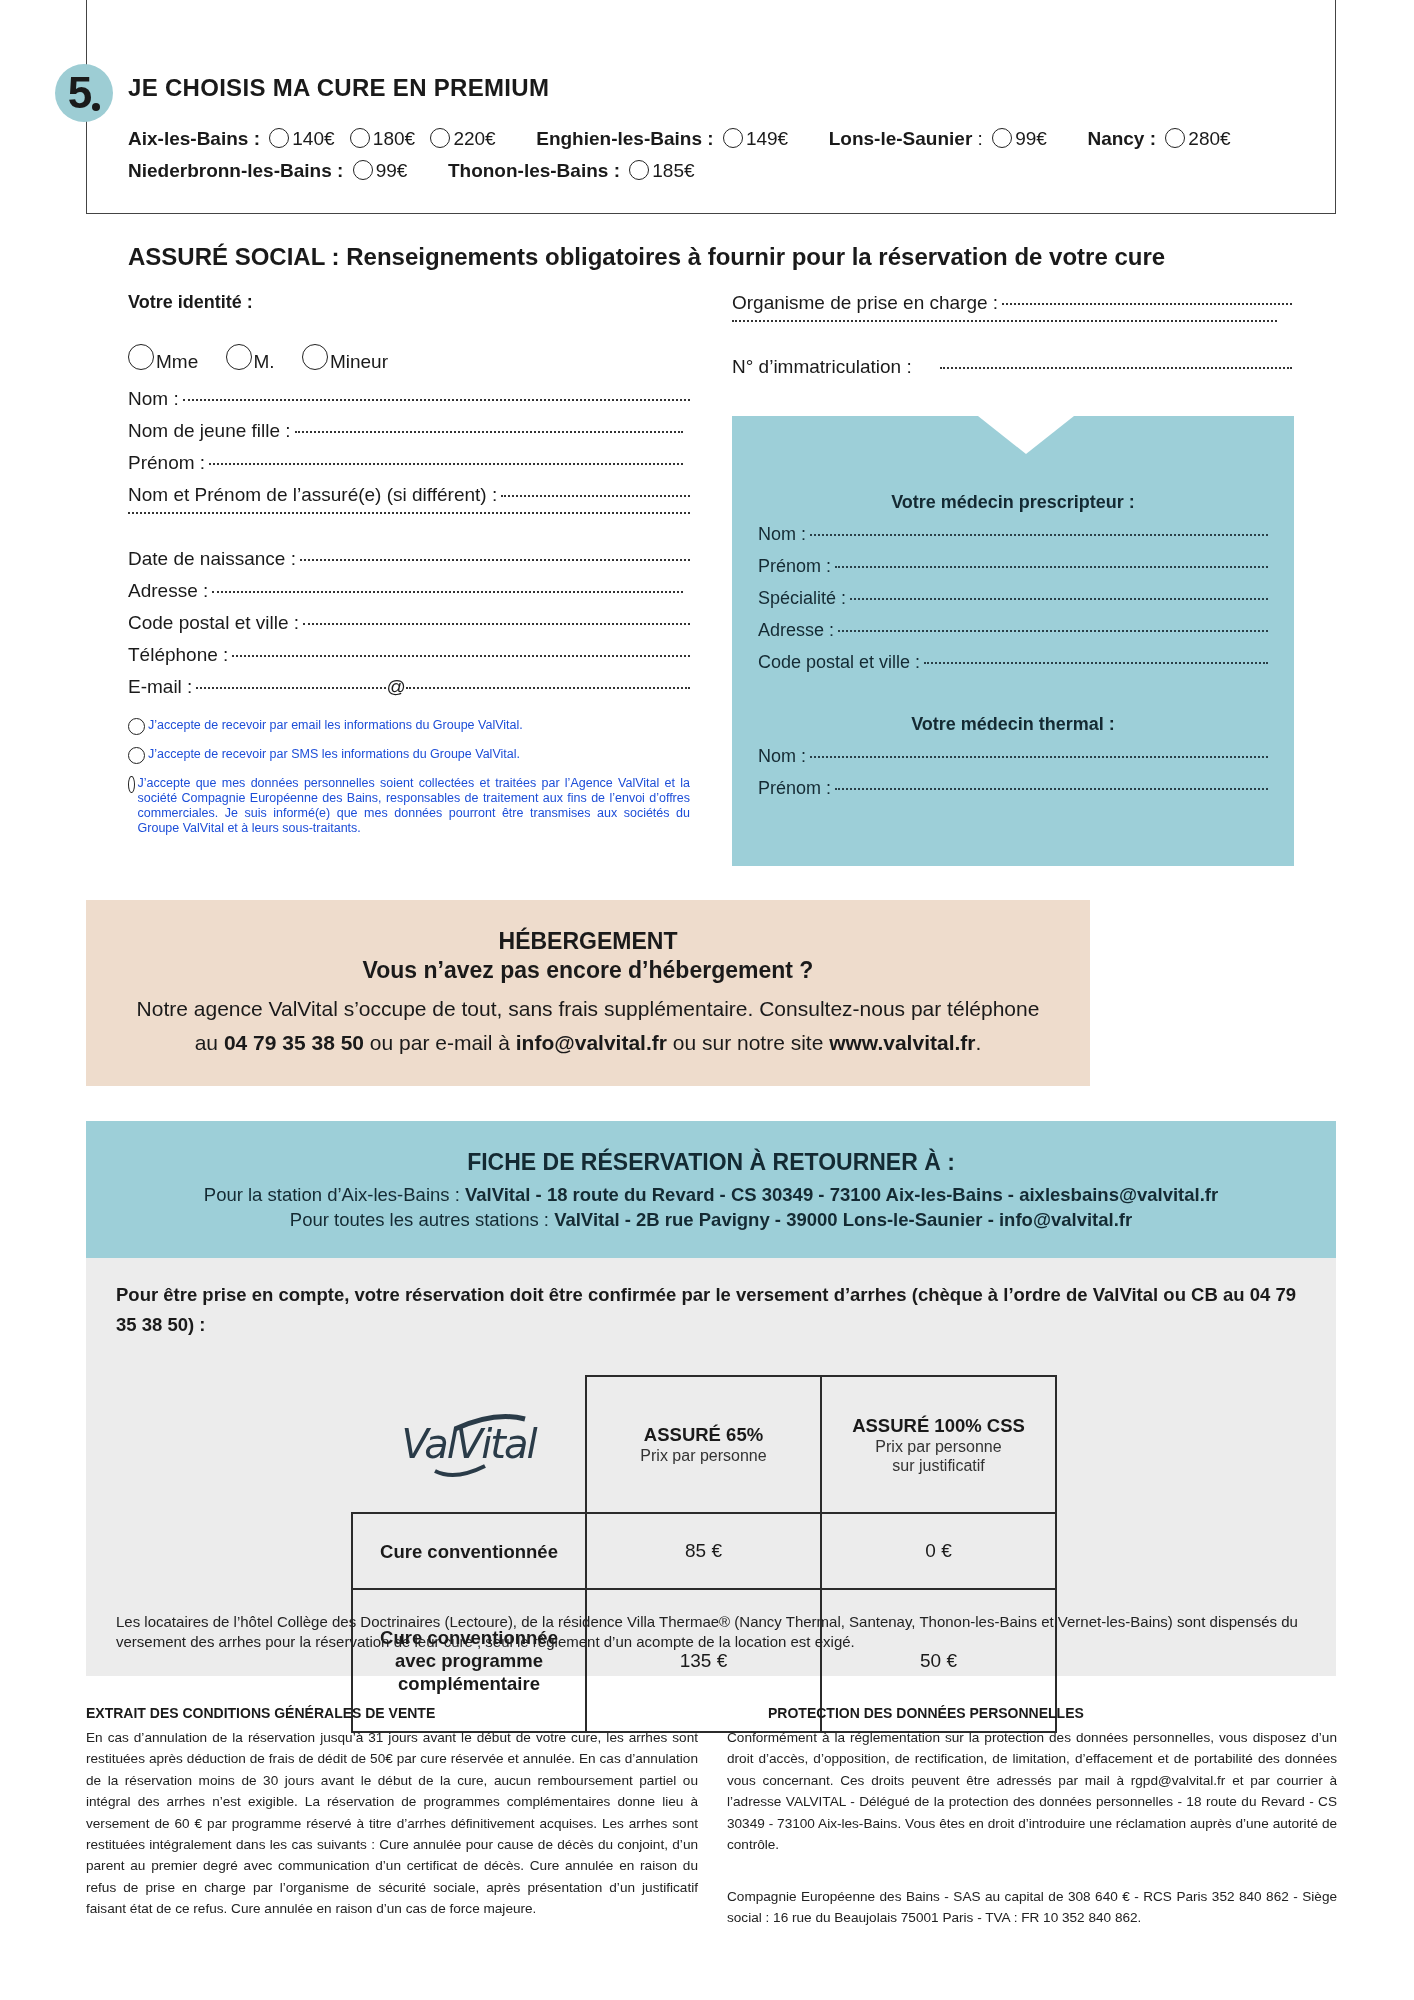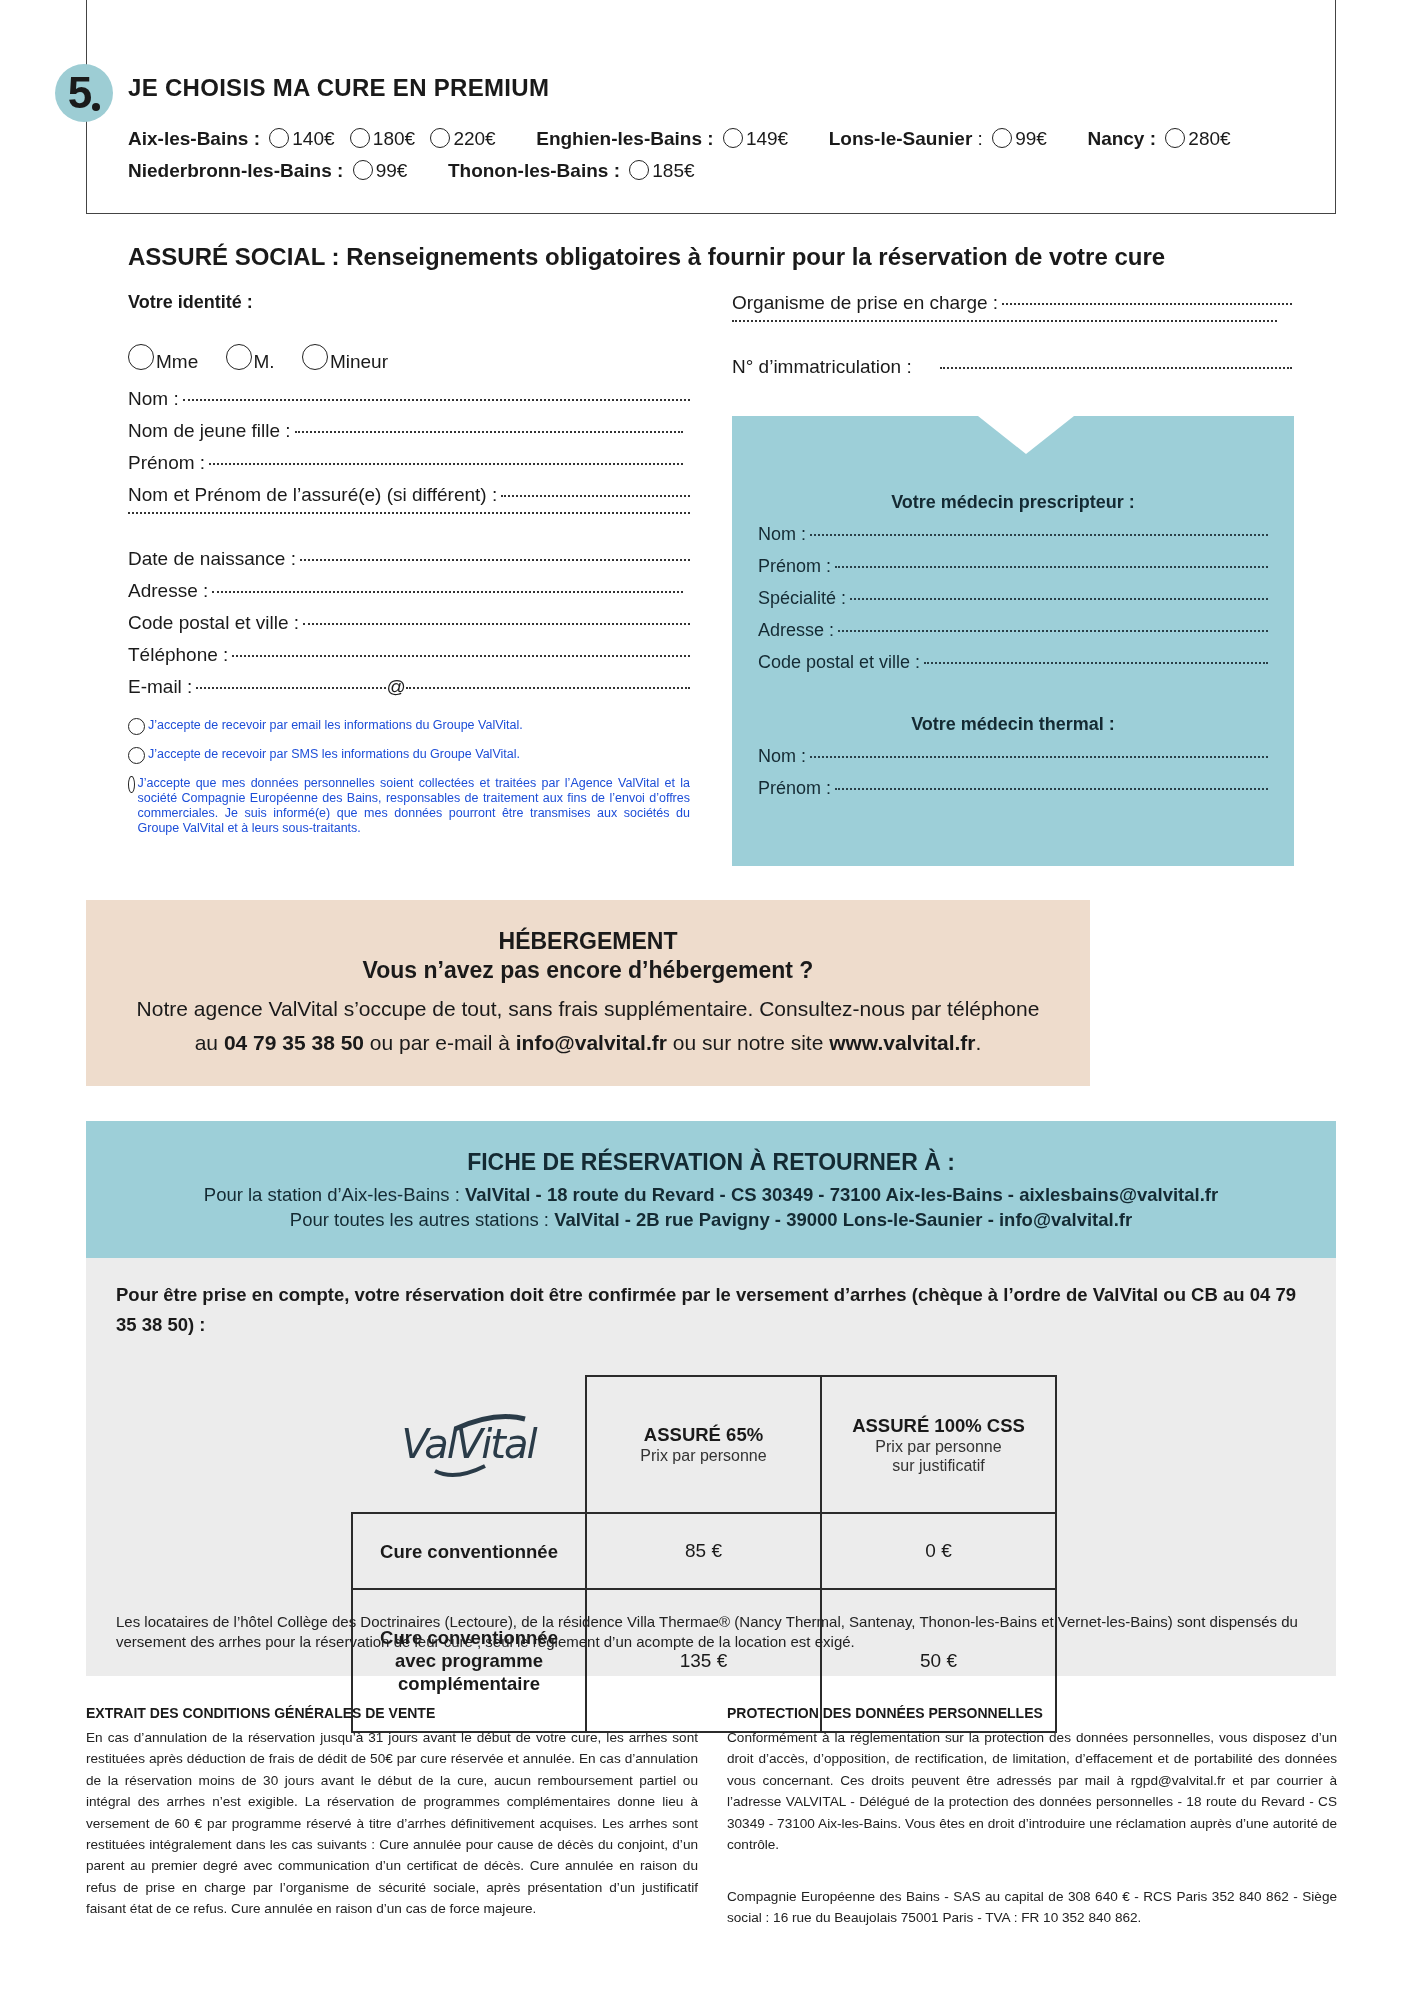--- a/index.html
+++ b/index.html
@@ -259,15 +259,15 @@
       <td>135 €</td>
       <td>50 €</td>
     </tr>
   </tbody>
     </table>
   <div id="tenants-note">Les locataires de l’hôtel Collège des Doctrinaires (Lectoure), de la résidence Villa Thermae® (Nancy Thermal, Santenay, Thonon-les-Bains et Vernet-les-Bains) sont dispensés du versement des arrhes pour la réservation de leur cure ; seul le règlement d’un acompte de la location est exigé.</div>
 </div>
 
 <div class="foot-heading" style="left:86px;">EXTRAIT DES CONDITIONS GÉNÉRALES DE VENTE</div>
 <div class="foot-text" style="left:86px; top:1727px; width:612px;">En cas d’annulation de la réservation jusqu’à 31 jours avant le début de votre cure, les arrhes sont restituées après déduction de frais de dédit de 50€ par cure réservée et annulée. En cas d’annulation de la réservation moins de 30 jours avant le début de la cure, aucun remboursement partiel ou intégral des arrhes n’est exigible. La réservation de programmes complémentaires donne lieu à versement de 60 € par programme réservé à titre d’arrhes définitivement acquises. Les arrhes sont restituées intégralement dans les cas suivants : Cure annulée pour cause de décès du conjoint, d’un parent au premier degré avec communication d’un certificat de décès. Cure annulée en raison du refus de prise en charge par l’organisme de sécurité sociale, après présentation d’un justificatif faisant état de ce refus. Cure annulée en raison d’un cas de force majeure.</div>
-<div class="foot-heading" style="left:727px;">PROTECTION DES DONNÉES PERSONNELLES</div>
+<div class="foot-heading" style="left:768px;">PROTECTION DES DONNÉES PERSONNELLES</div>
 <div class="foot-text" style="left:727px; top:1727px; width:610px;">Conformément à la réglementation sur la protection des données personnelles, vous disposez d’un droit d’accès, d’opposition, de rectification, de limitation, d’effacement et de portabilité des données vous concernant. Ces droits peuvent être adressés par mail à rgpd@valvital.fr et par courrier à l’adresse VALVITAL - Délégué de la protection des données personnelles - 18 route du Revard - CS 30349 - 73100 Aix-les-Bains. Vous êtes en droit d’introduire une réclamation auprès d’une autorité de contrôle.</div>
 <div class="foot-text" style="left:727px; top:1886px; width:610px;">Compagnie Européenne des Bains - SAS au capital de 308 640 € - RCS Paris 352 840 862 - Siège social : 16 rue du Beaujolais 75001 Paris - TVA : FR 10 352 840 862.</div>
 
 </body></html>

